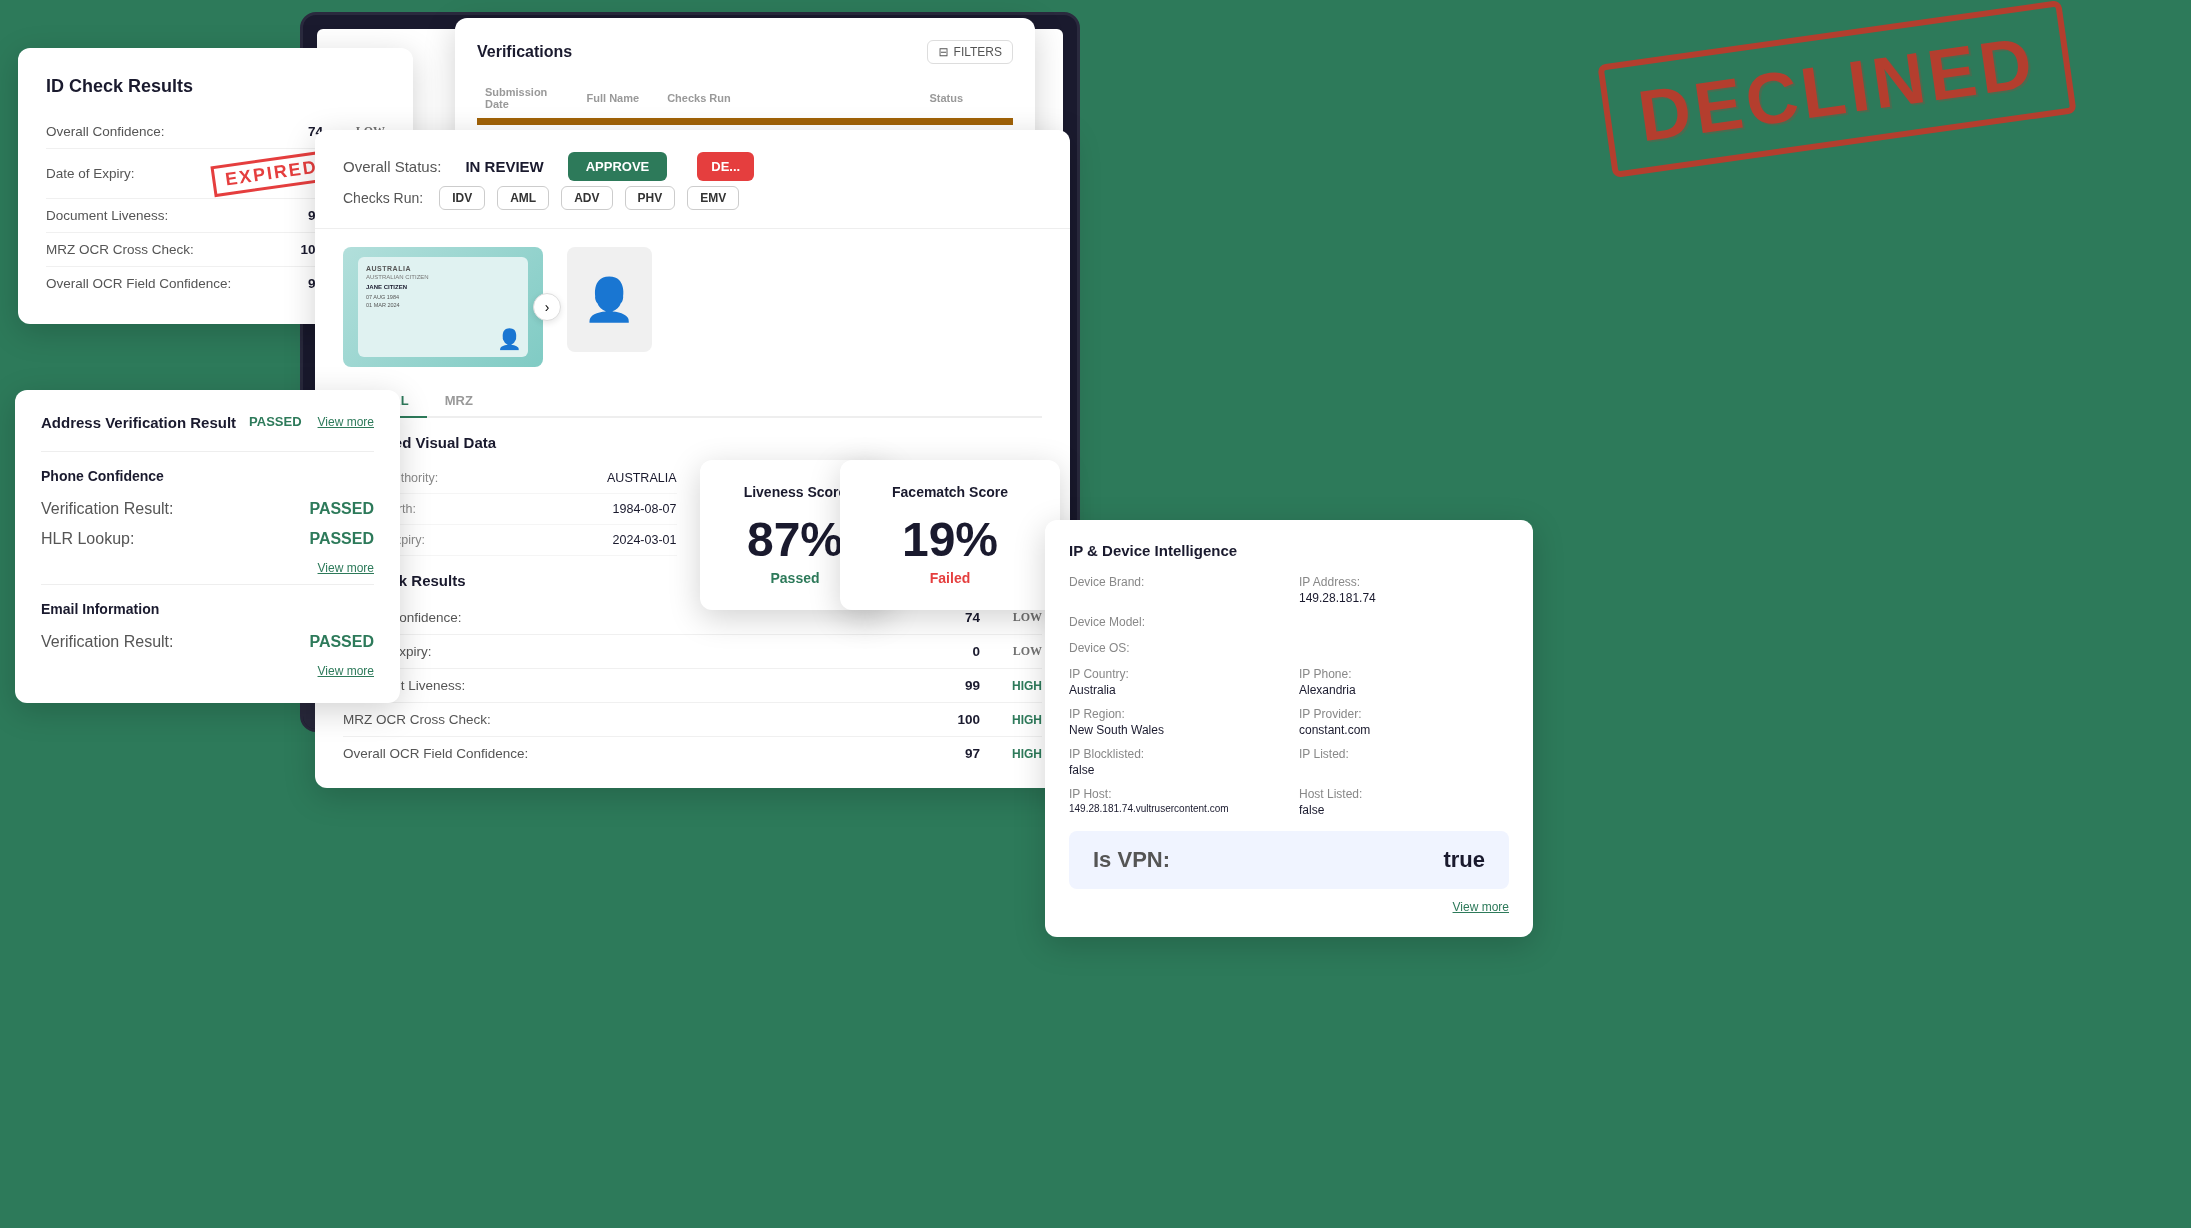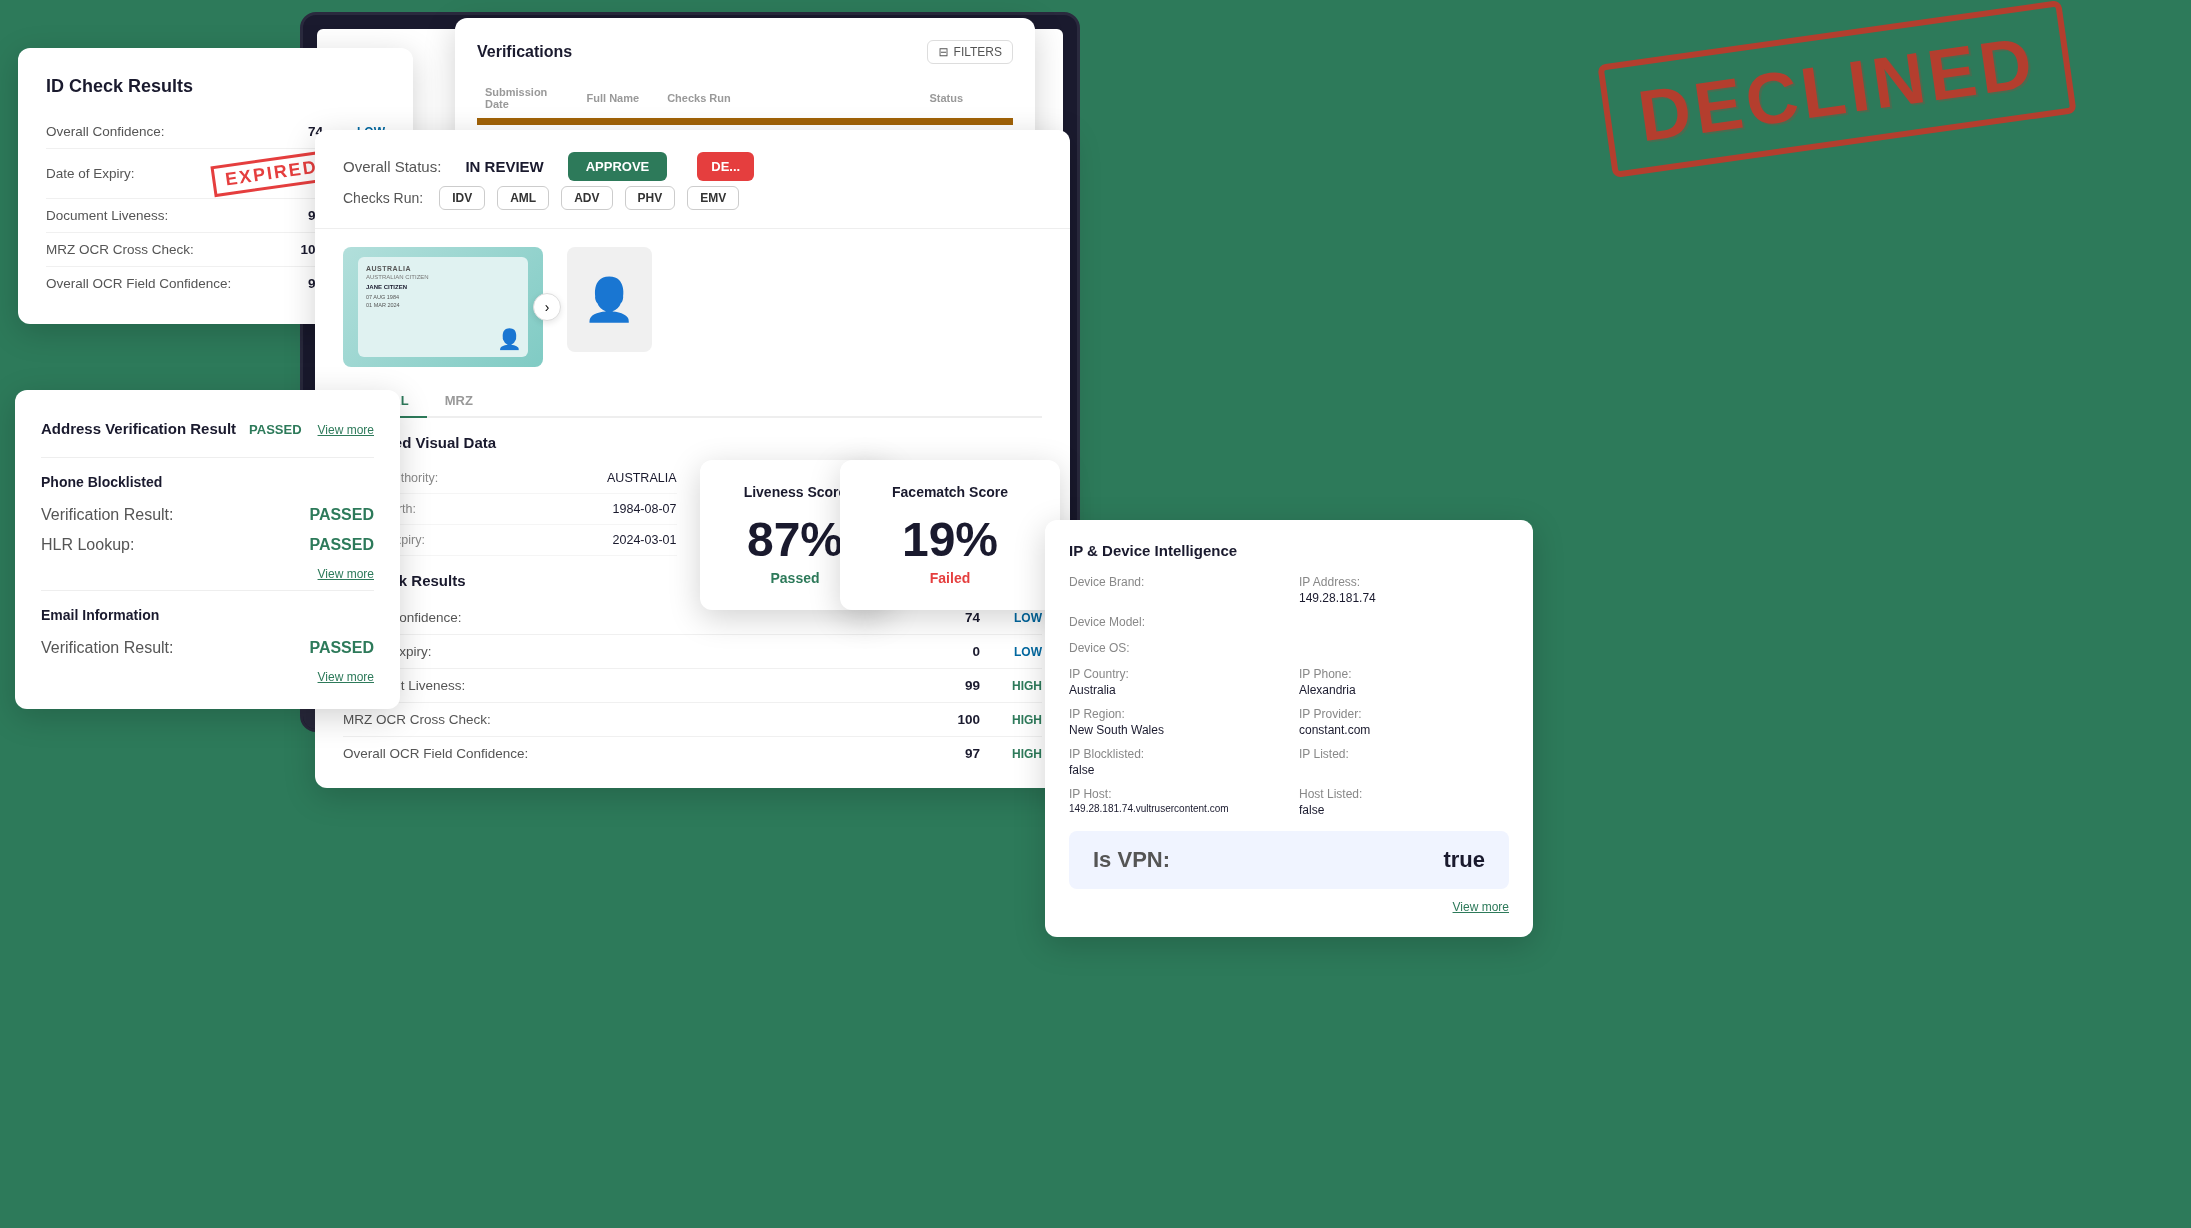--- a/index.html
+++ b/index.html
@@ -39,21 +39,21 @@
       align-items: center;
       justify-content: space-between;
       padding: 9px 0;
       border-bottom: 1px solid #f0f0f0;
       font-size: 13.5px;
     }
     .result-row:last-child { border-bottom: none; }
     .result-label { color: #555; flex: 1; }
     .result-value { color: #1a1a2e; font-weight: 600; min-width: 50px; text-align: right; margin-right: 18px; }
     .result-badge { font-size: 12px; font-weight: 700; min-width: 44px; text-align: right; }
-    .badge-low { color: #0369a1; }
+    .badge-low { color: #737373; font-family: Liberation Serif, serif; }
     .badge-high { color: #2d7a5a; }
 
     .expired-stamp {
       display: inline-block;
       border: 3px solid #e53e3e;
       color: #e53e3e;
       font-size: 18px;
       font-weight: 900;
       padding: 2px 10px;
       letter-spacing: 2px;
@@ -168,21 +168,21 @@
     .section-title { font-size: 15px; font-weight: 700; color: #1a1a2e; margin-bottom: 12px; }
 
     
     .card-address {
       top: 390px;
       left: 15px;
       width: 385px;
       padding: 24px 26px;
     }
 
-    .addr-header { display: flex; align-items: flex-end; justify-content: space-between; margin-bottom: 20px; margin-top: 6px; }
+    .addr-header { display: flex; align-items: flex-start; justify-content: space-between; margin-bottom: 20px; }
     .addr-title { font-size: 15px; font-weight: 700; color: #1a1a2e; }
     .passed-badge { color: #2d7a5a; font-weight: 700; font-size: 13px; }
     .view-more { color: #2d7a5a; font-size: 12px; text-decoration: underline; cursor: pointer; }
 
     .section-label { font-size: 14px; font-weight: 700; color: #1a1a2e; margin: 16px 0 10px; }
     .info-row { display: flex; align-items: center; justify-content: space-between; padding: 6px 0; font-size: 16px; }
     .info-key { color: #555; }
     .info-val-pass { color: #2d7a5a; font-weight: 700; }
 
     
@@ -490,21 +490,21 @@
   <div class="addr-header">
     <span class="addr-title">Address Verification Result</span>
     <span style="display:flex;gap:16px;align-items:center;">
       <span class="passed-badge">PASSED</span>
       <span class="view-more">View more</span>
     </span>
   </div>
 
   <div class="separator"></div>
 
-  <div class="section-label">Phone Blocklisted</div>
+  <div class="section-label">Phone Confidence</div>
   <div class="info-row">
     <span class="info-key">Verification Result:</span>
     <span class="info-val-pass">PASSED</span>
   </div>
   <div class="info-row">
     <span class="info-key">HLR Lookup:</span>
     <span class="info-val-pass">PASSED</span>
   </div>
   <div style="text-align:right;margin-top:4px;">
     <span class="view-more">View more</span>

